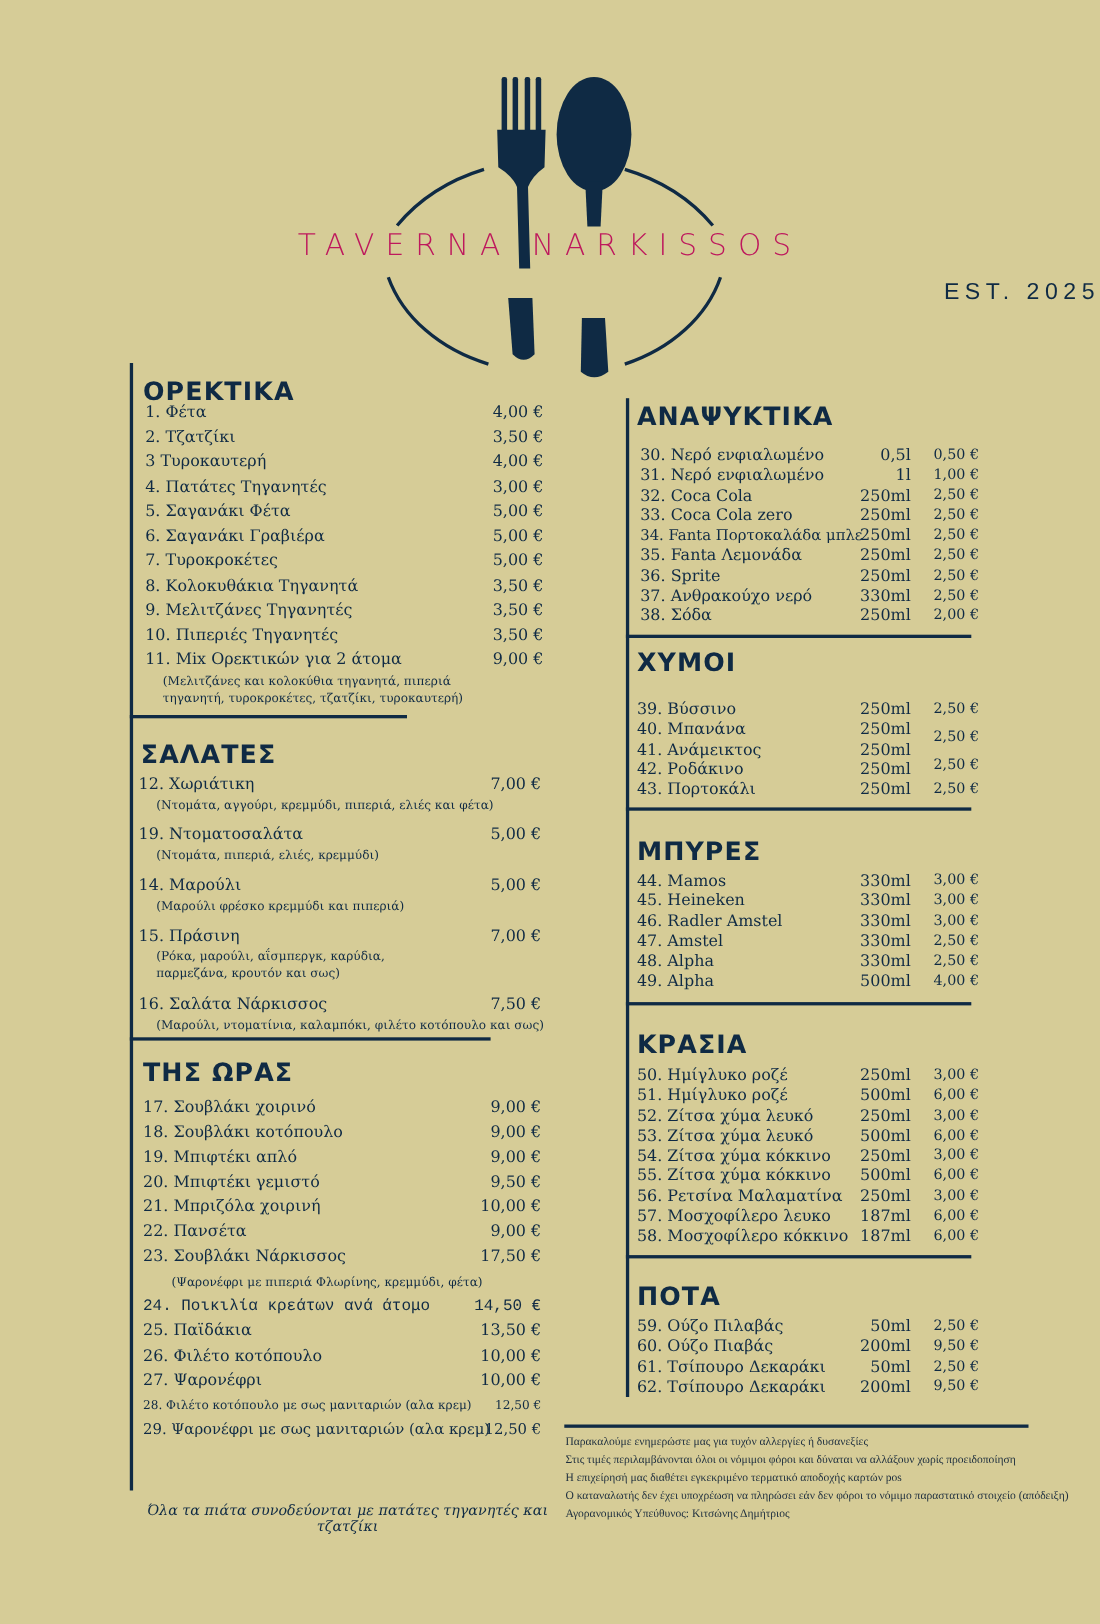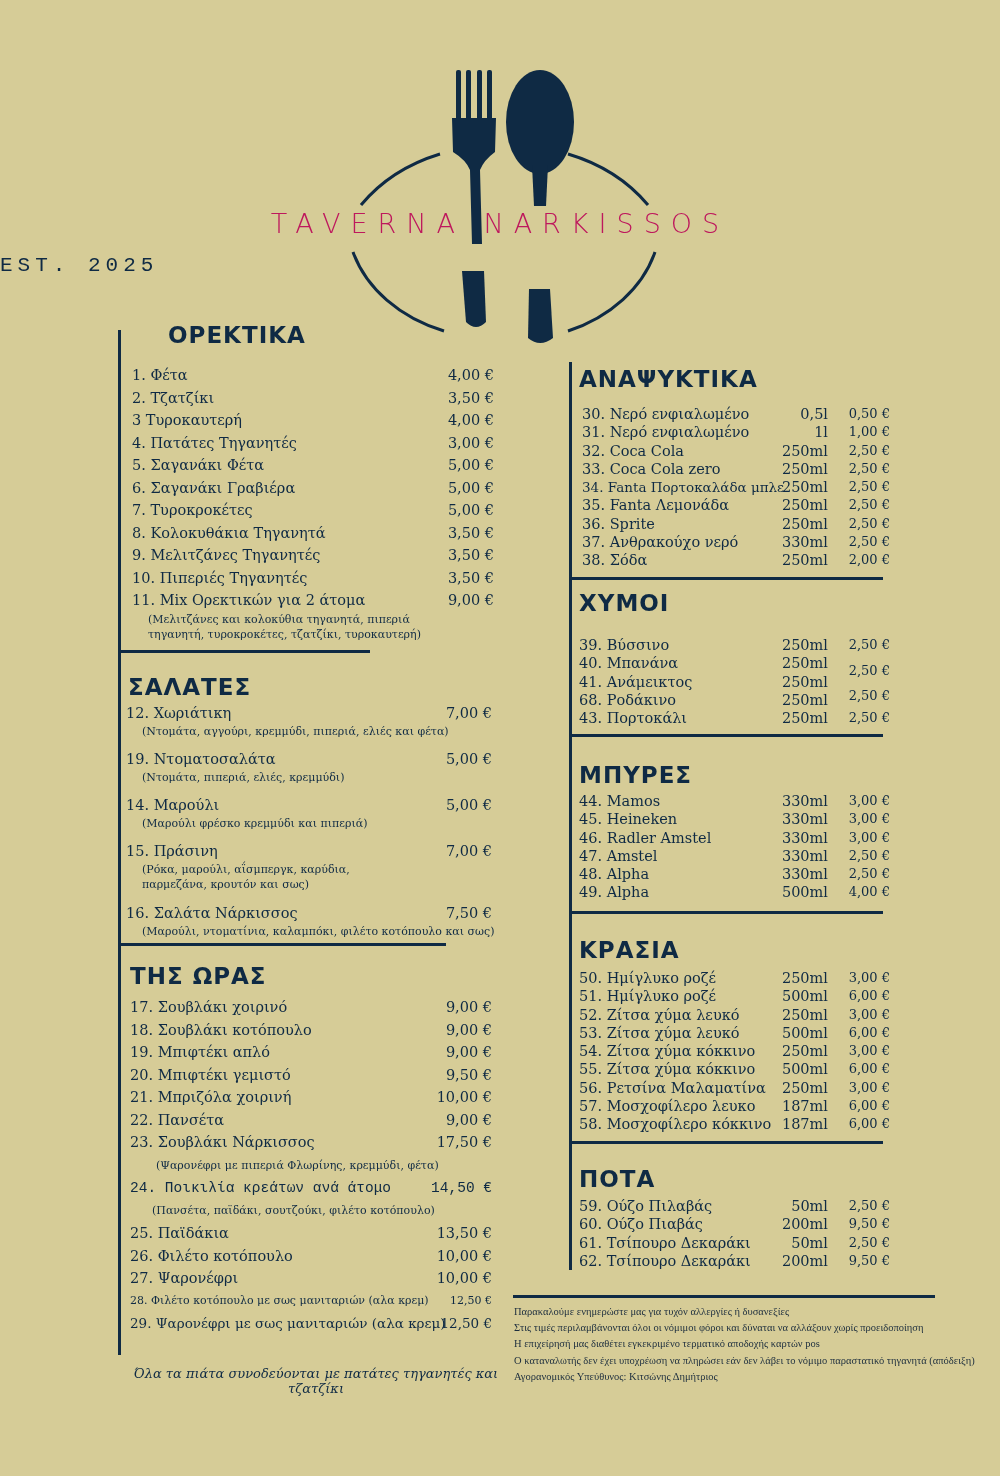--- a/index.html
+++ b/index.html
@@ -12,22 +12,22 @@
     overflow: hidden;
   }
   .logo { position: absolute; left: 0; top: 0; width: 1000px; height: 350px; }
   .logo svg { position: absolute; left: 0; top: 0; }
   .brand {
     position: absolute; top: 208px; left: 0; width: 1000px; text-align: center;
     font-family: "DejaVu Sans", sans-serif; font-size: 27px; letter-spacing: 10px;
     color: #be185d; font-weight: 300;
   }
   .est {
-    position: absolute; top: 254px; left: 0; width: 1000px; text-align: left;
-    font-family: Liberation Mono, monospace; font-size: 21px; letter-spacing: 5px;
+    position: absolute; top: 254px; left: 0; width: 1000px; text-align: right;
+    font-family: Liberation Sans, sans-serif; font-size: 21px; letter-spacing: 5px;
     color: #0f2a44;
   }
   .vline { position: absolute; background: #0f2a44; width: 3px; }
   .hline { position: absolute; background: #0f2a44; height: 3px; }
 
   .section { position: absolute; }
   .sec-title {
     font-family: "DejaVu Sans", sans-serif; font-weight: bold;
     font-size: 23px; letter-spacing: 1px; color: #0f2a44; margin: 0 0 6px 0;
   }
@@ -77,21 +77,21 @@
     </g>
   </svg>
   <div class="brand">TAVERNA NARKISSOS</div>
   <div class="est">EST. 2025</div>
 </div>
 
 <div class="vline" style="left:118px; top:330px; height:1025px;"></div>
 <div class="hline" style="left:118px; top:650px; width:252px;"></div>
 <div class="hline" style="left:118px; top:943px; width:328px;"></div>
 
-<div class="section" style="left:130px; top:322px; width:362px;margin-left:38px;">
+<div class="section" style="left:130px; top:344px; width:362px;">
   <div class="sec-title">ΟΡΕΚΤΙΚΑ</div>
 </div>
 <div class="section" style="left:132px; top:364px; width:362px;">
   <div class="row" style="height:22.5px;">
       <span class="name">1.  Φέτα</span>
       <span class="price">4,00 €</span>
     </div>
   <div class="row" style="height:22.5px;">
       <span class="name">2.  Τζατζίκι</span>
       <span class="price">3,50 €</span>
@@ -208,21 +208,20 @@
     </div>
   <div class="row" style="height:22.5px;">
       <span class="name">23.  Σουβλάκι Νάρκισσος</span>
       <span class="price">17,50 €</span>
     </div>
   <div class="desc" style="padding-left:26px; line-height:23px;">(Ψαρονέφρι με πιπεριά Φλωρίνης, κρεμμύδι, φέτα)</div>
   <div class="row" style="height:22.5px;font-family:Liberation Mono, monospace;">
       <span class="name">24.  Ποικιλία κρεάτων ανά άτομο</span>
       <span class="price">14,50 €</span>
     </div>
-  <div class="desc" style="padding-left:22px; line-height:23px;">(Πανσέτα, παϊδάκι, σουτζούκι, φιλέτο κοτόπουλο)</div>
   <div class="row" style="height:22.5px;">
       <span class="name">25.  Παϊδάκια</span>
       <span class="price">13,50 €</span>
     </div>
   <div class="row" style="height:22.5px;">
       <span class="name">26. Φιλέτο κοτόπουλο</span>
       <span class="price">10,00 €</span>
     </div>
   <div class="row" style="height:22.5px;">
       <span class="name">27.  Ψαρονέφρι</span>
@@ -311,21 +310,21 @@
       <span class="name">40. Μπανάνα</span>
       <span class="vol">250ml</span>
       <span class="price" style="top:8px;">2,50 €</span>
     </div>
   <div class="drow">
       <span class="name">41. Ανάμεικτος</span>
       <span class="vol">250ml</span>
       <span class="price"></span>
     </div>
   <div class="drow">
-      <span class="name">68. Ροδάκινο</span>
+      <span class="name">42. Ροδάκινο</span>
       <span class="vol">250ml</span>
       <span class="price" style="top:-4px;">2,50 €</span>
     </div>
   <div class="drow">
       <span class="name">43. Πορτοκάλι</span>
       <span class="vol">250ml</span>
       <span class="price">2,50 €</span>
     </div>
 </div>
 
@@ -439,15 +438,15 @@
       <span class="name">62.  Τσίπουρο Δεκαράκι</span>
       <span class="vol">200ml</span>
       <span class="price">9,50 €</span>
     </div>
 </div>
 
 <div class="legal">
   <div>Παρακαλούμε ενημερώστε μας για τυχόν αλλεργίες ή δυσανεξίες</div>
   <div>Στις τιμές περιλαμβάνονται όλοι οι νόμιμοι φόροι και δύναται να αλλάξουν χωρίς προειδοποίηση</div>
   <div>Η επιχείρησή μας διαθέτει εγκεκριμένο τερματικό αποδοχής καρτών pos</div>
-  <div>Ο καταναλωτής δεν έχει υποχρέωση να πληρώσει εάν δεν λάβει το νόμιμο παραστατικό τηγανητά (απόδειξη)</div>
+  <div>Ο καταναλωτής δεν έχει υποχρέωση να πληρώσει εάν δεν φόροι το νόμιμο παραστατικό στοιχείο (απόδειξη)</div>
   <div>Αγορανομικός Υπεύθυνος: Κιτσώνης Δημήτριος</div>
 </div>
 
 </body></html>

